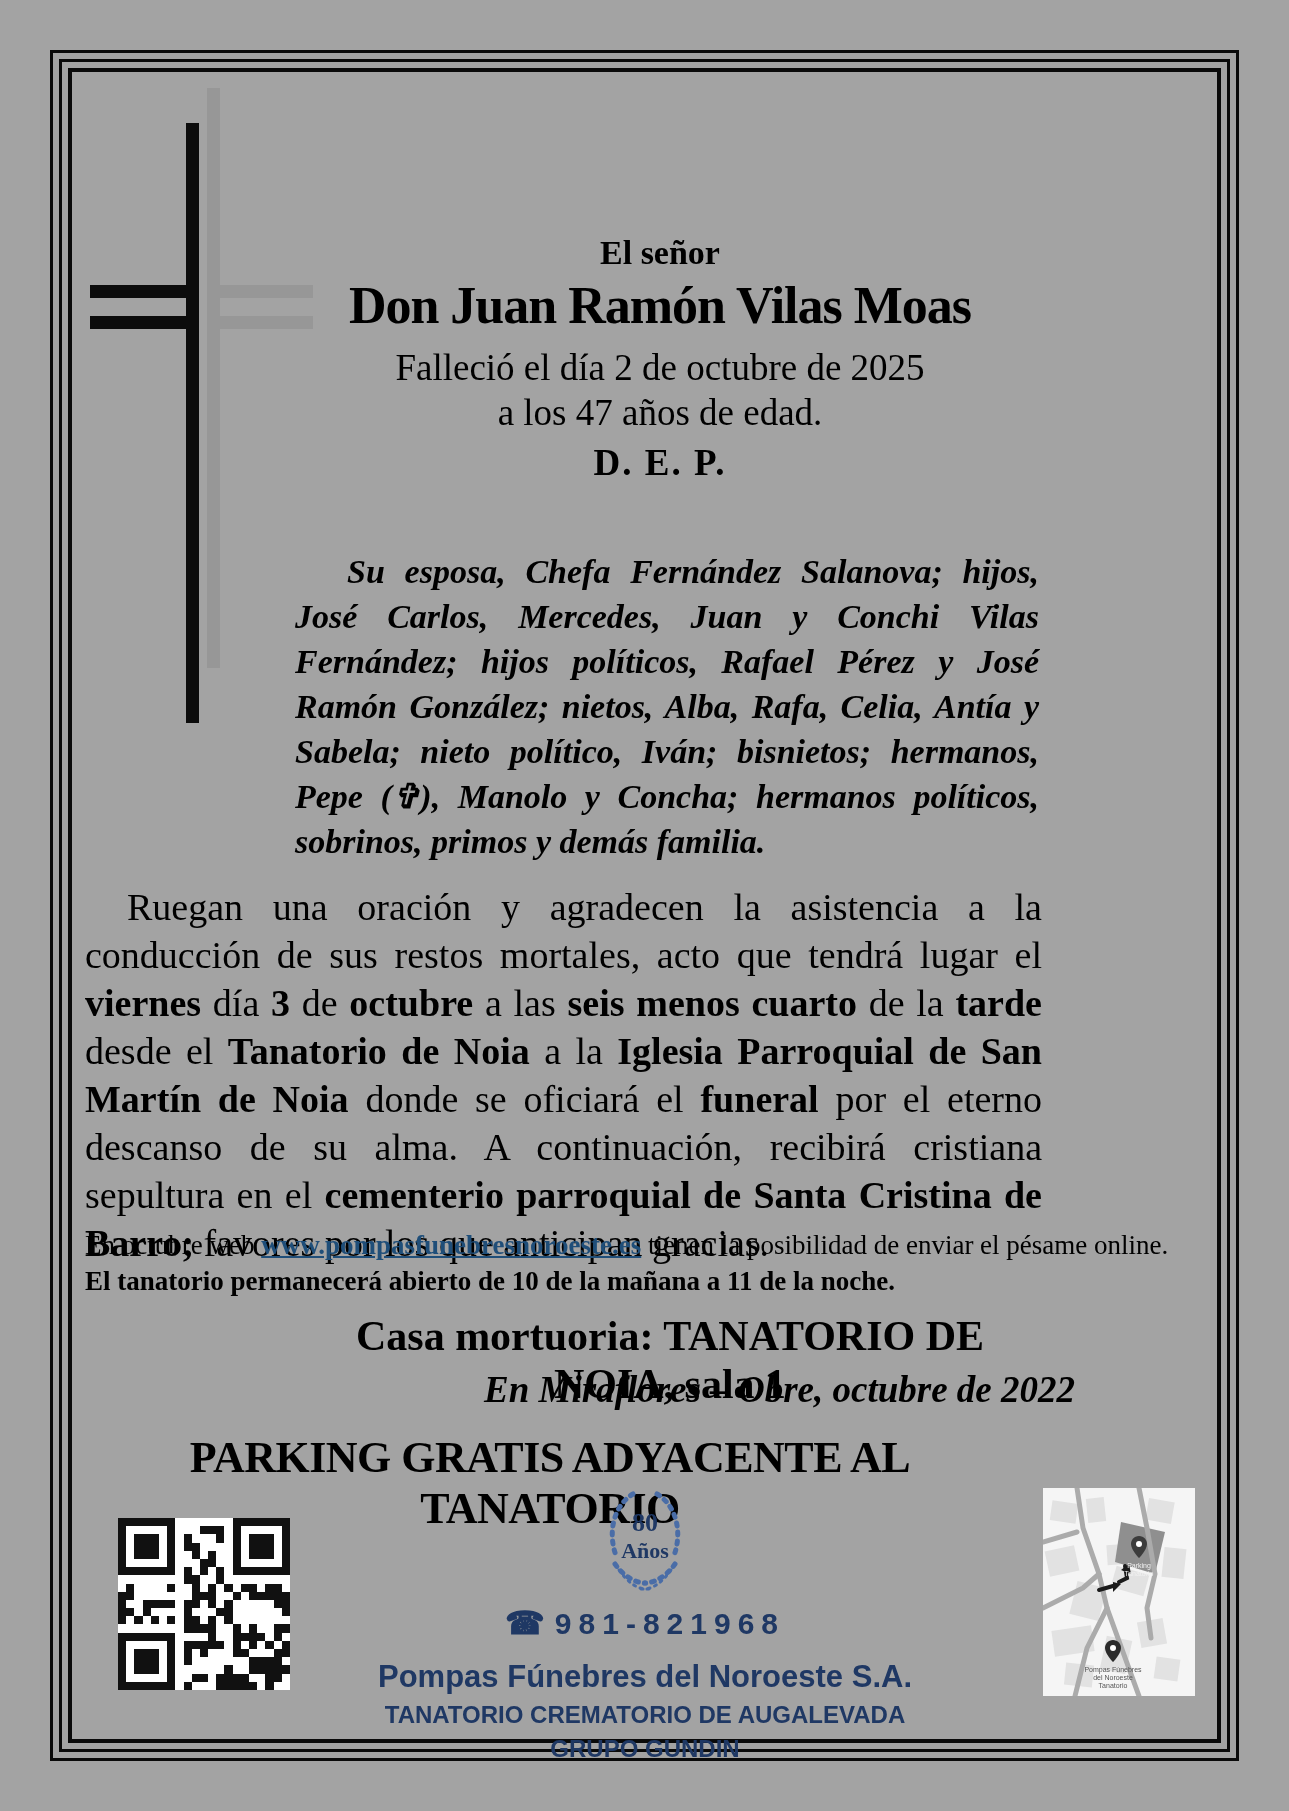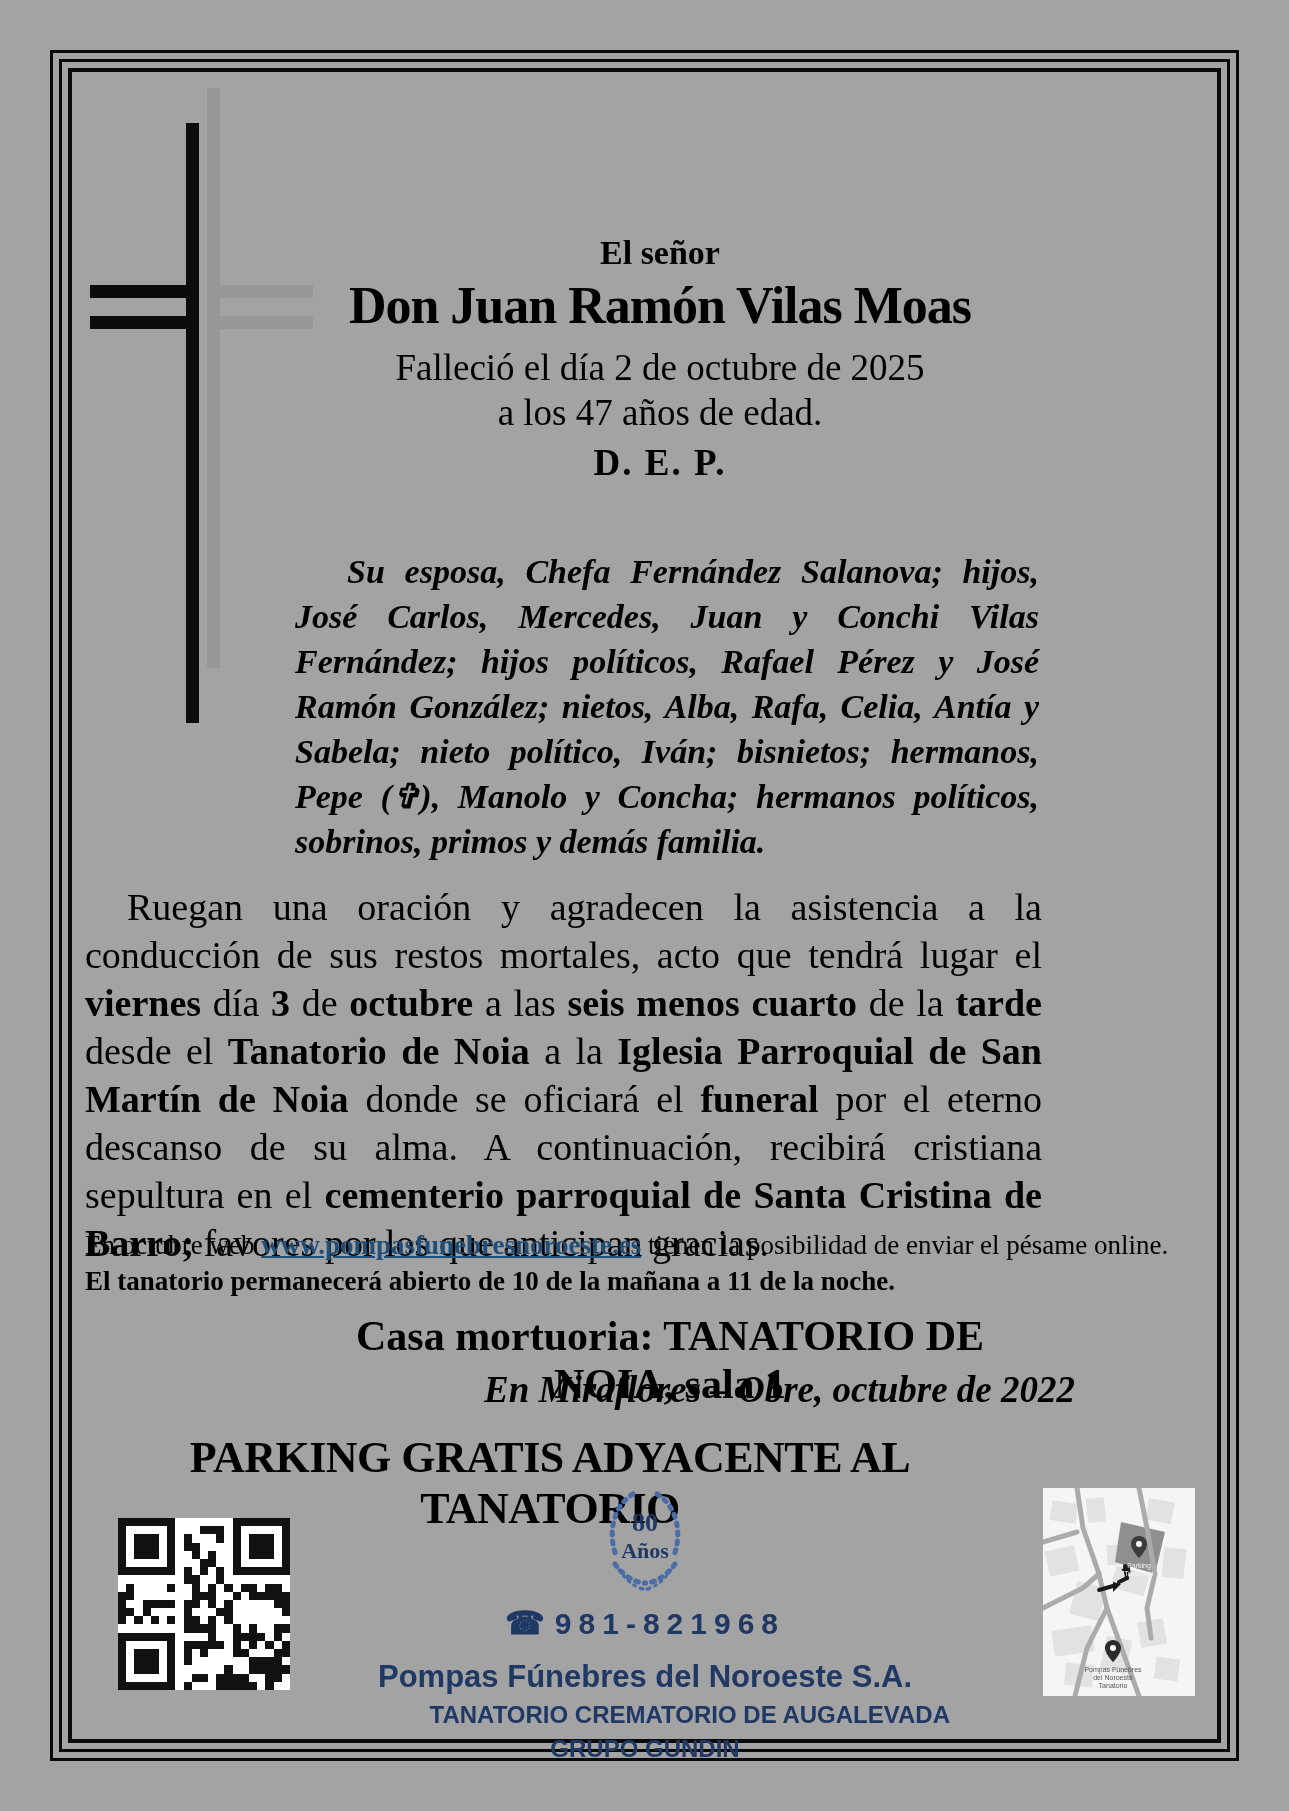--- a/index.html
+++ b/index.html
@@ -48,21 +48,21 @@
              font-size:44px; font-weight:bold; letter-spacing:-0.5px; }
 
   .qr { position:absolute; left:118px; top:1518px; width:172px; height:172px; }
 
   .brand { position:absolute; left:340px; top:1486px; width:610px; text-align:center;
            color:#1f3864; font-family:"Liberation Sans", sans-serif; }
   .wreath { display:inline-block; }
   .phone-row { margin-top:2px; font-size:30px; font-weight:bold; letter-spacing:7px; }
   .phone-row .phone-glyph { font-size:32px; letter-spacing:0; margin-right:10px; }
   .company { font-size:31px; font-weight:bold; margin-top:17px; letter-spacing:0; }
-  .facility { font-size:24px; font-weight:bold; margin-top:6px;text-align:right; }
+  .facility { font-size:24px; font-weight:bold; margin-top:6px; }
   .group { font-size:24px; font-weight:bold; margin-top:6px; }
 
   .map { position:absolute; left:1043px; top:1488px; width:152px; height:208px; }
 </style>
 </head>
 <body>
 
 <div class="page">
 
   <div class="frame f1"></div>

